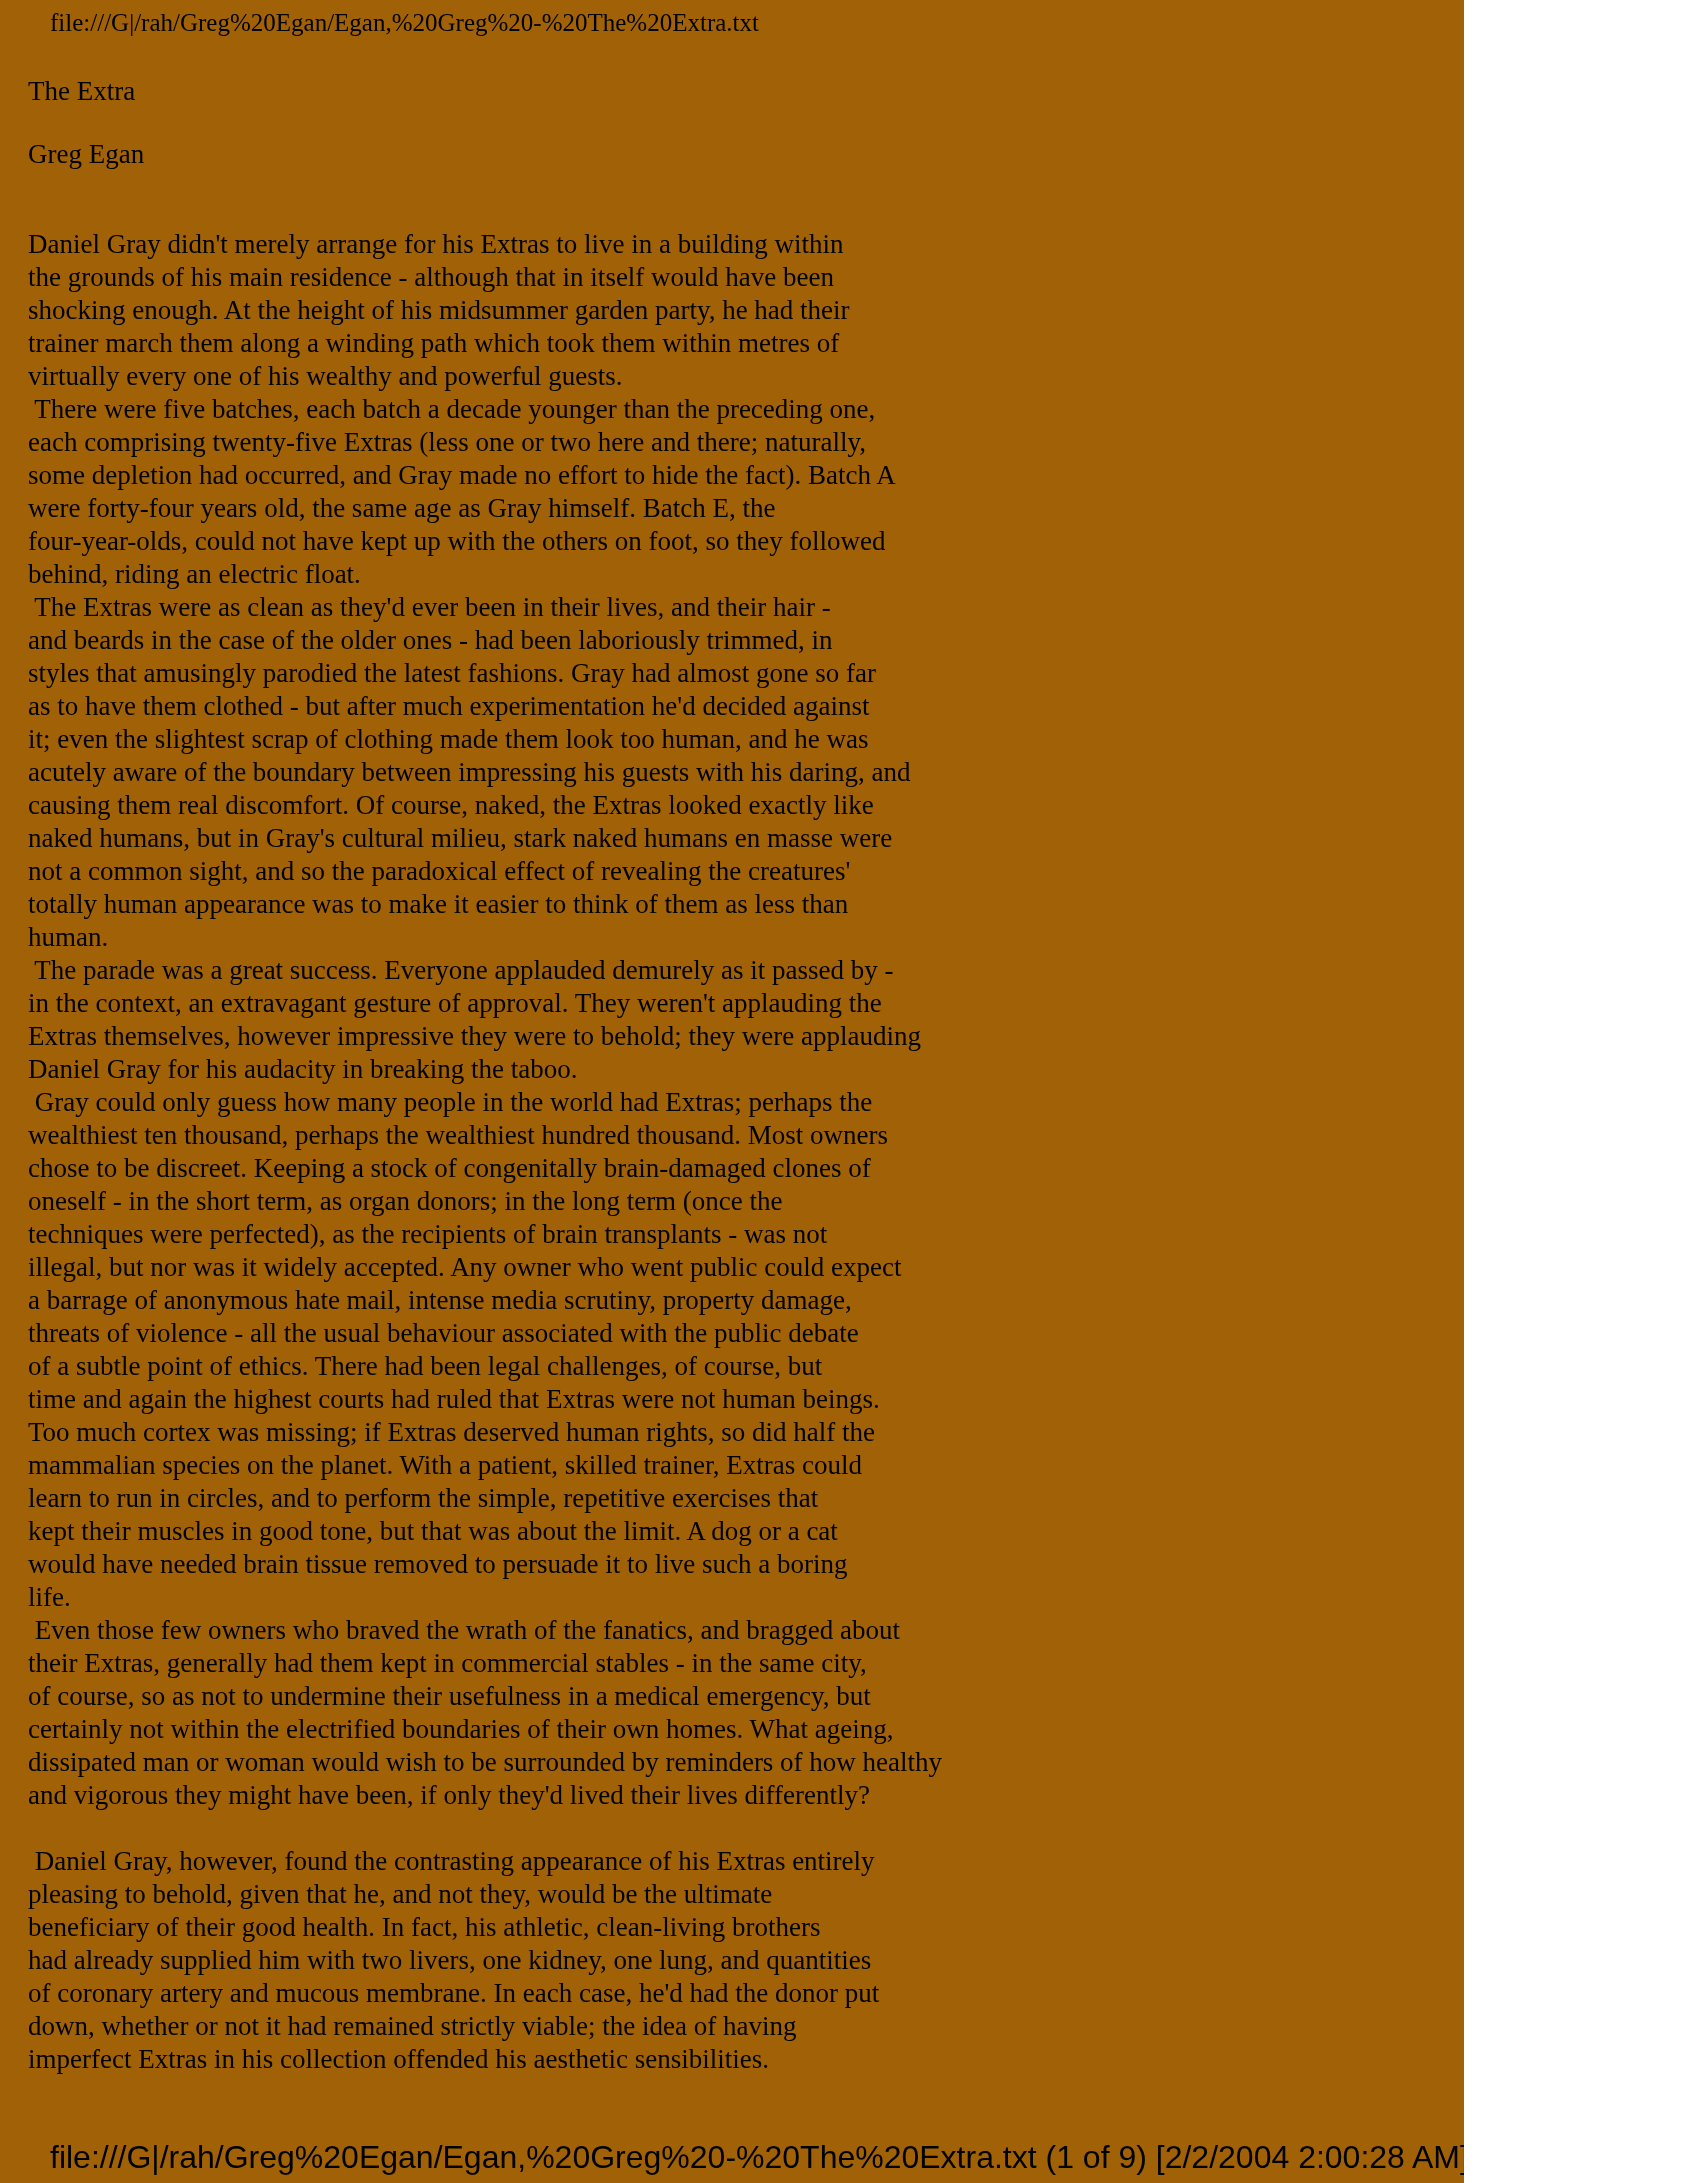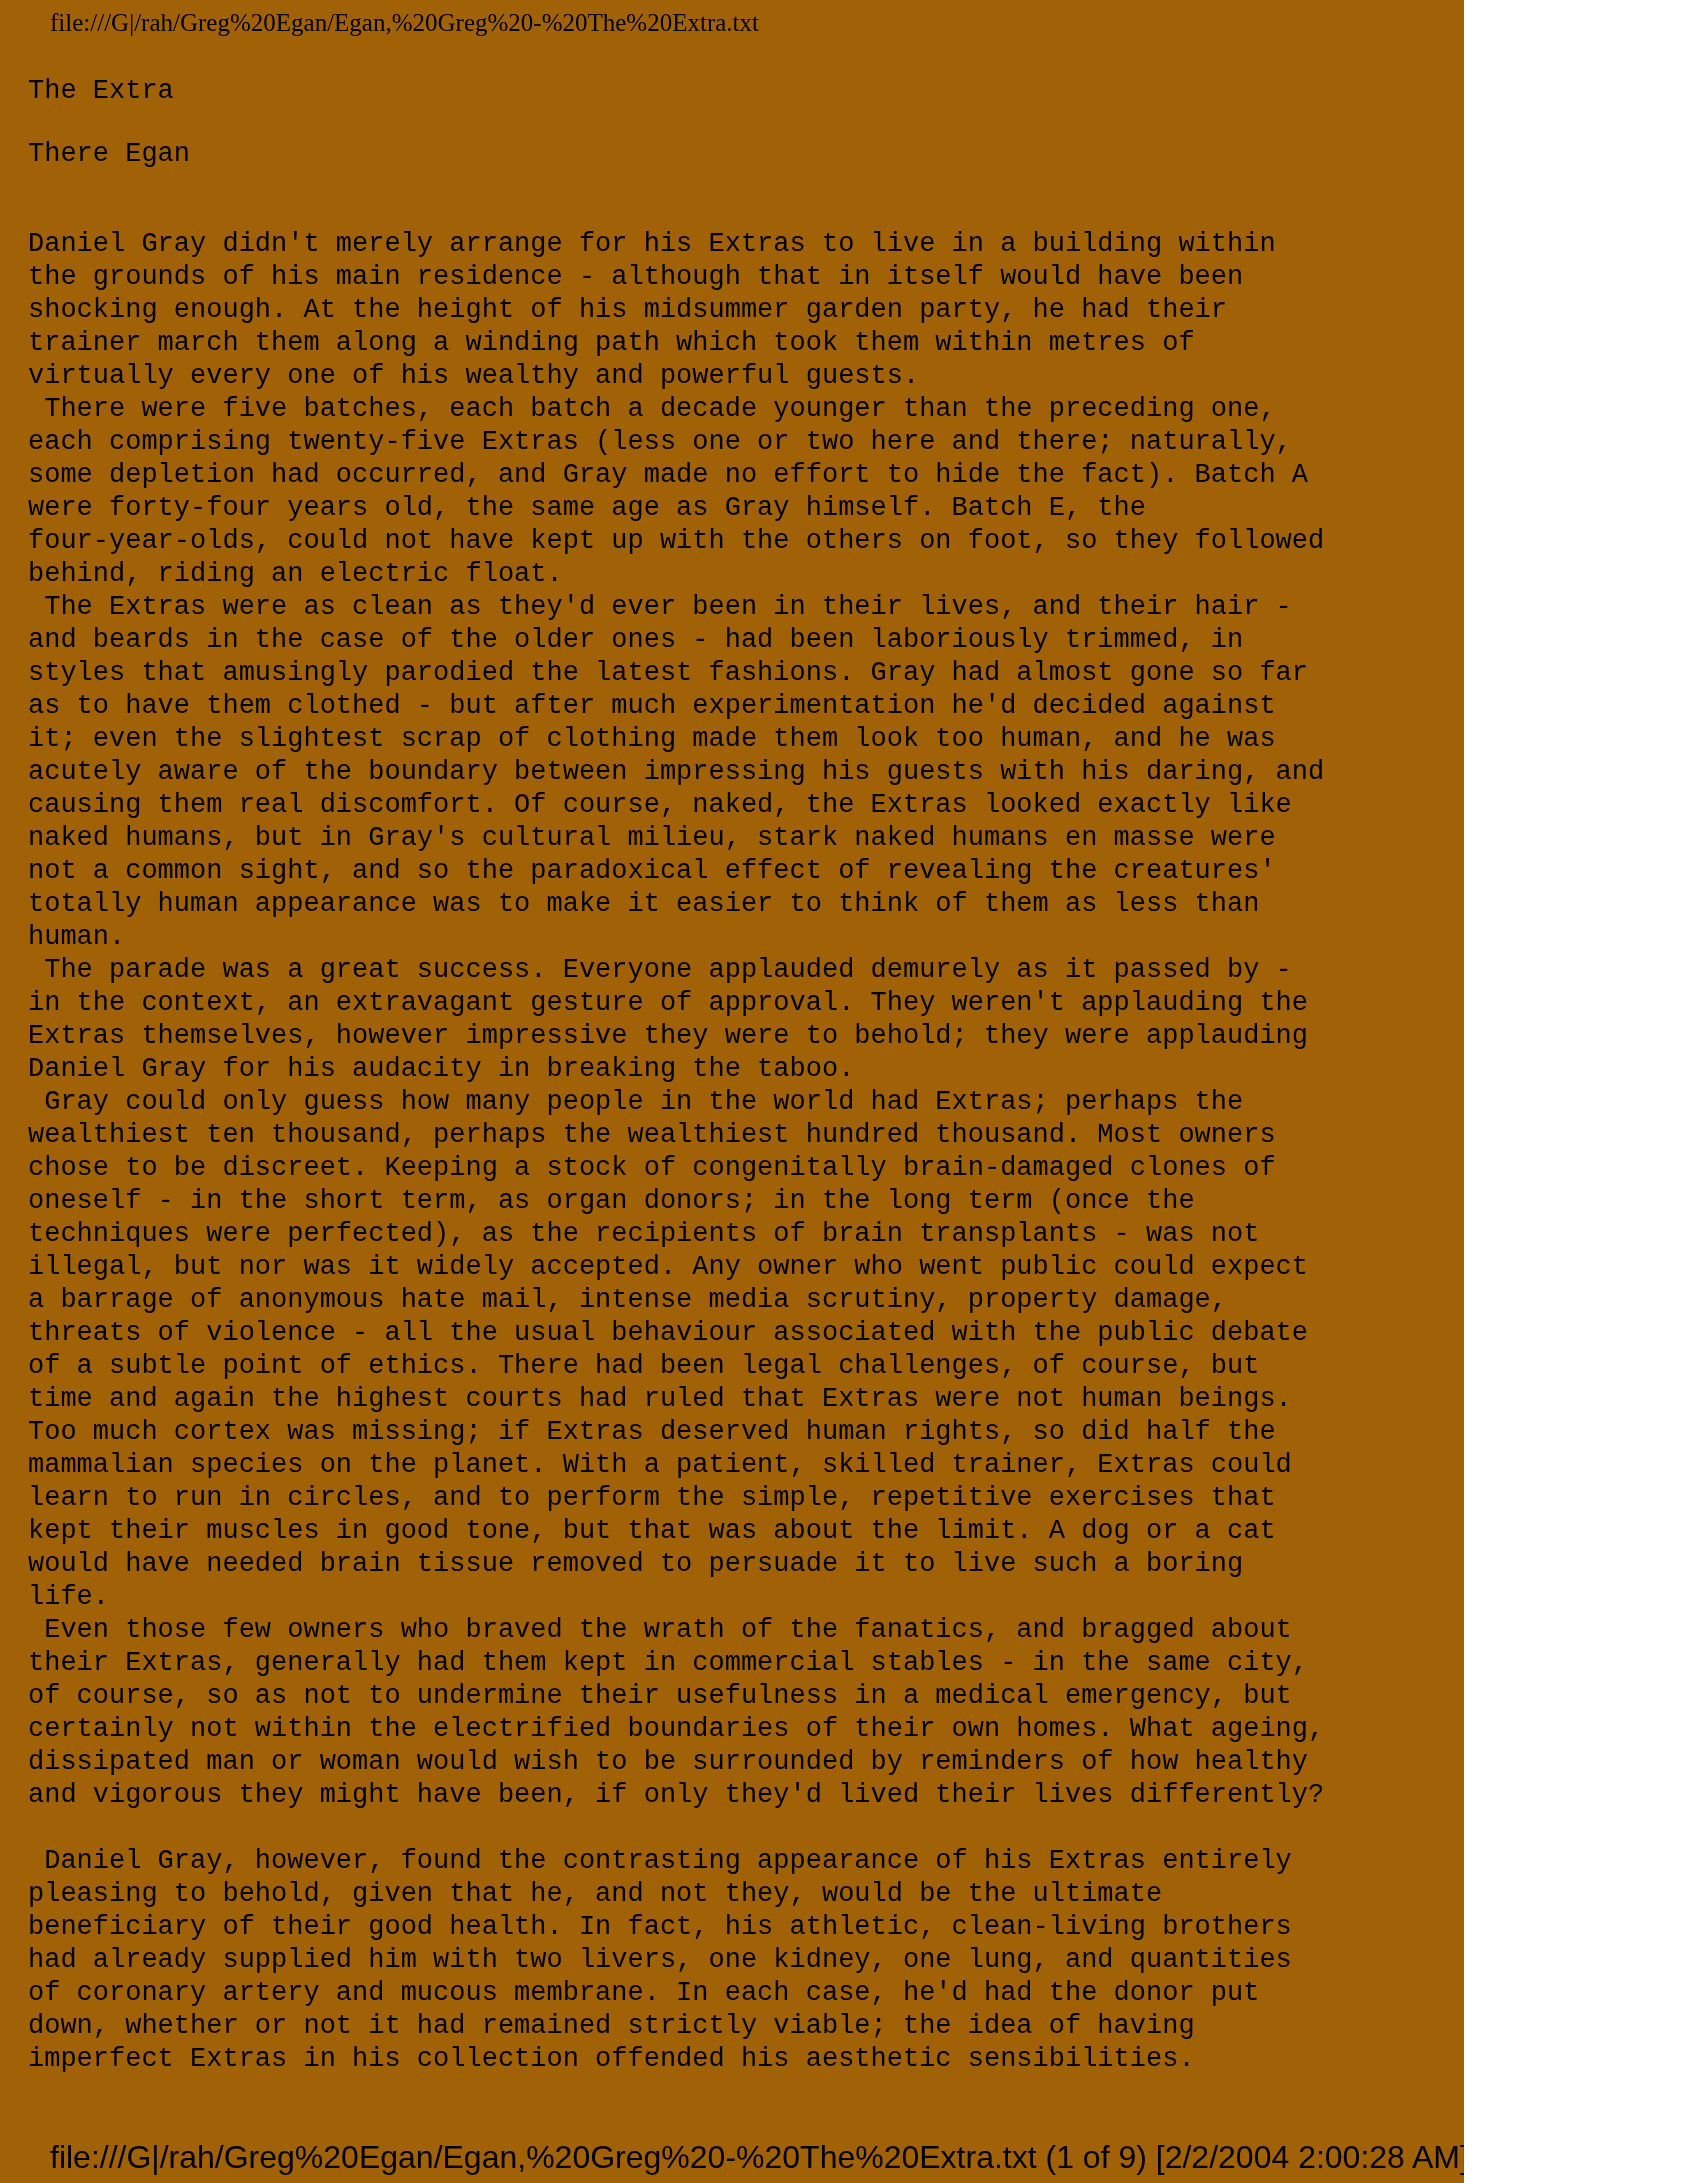--- a/index.html
+++ b/index.html
@@ -22,21 +22,21 @@
     font-family: "Liberation Serif", serif;
     font-size: 25px;
     line-height: 1.2;
     color: #000000;
     white-space: nowrap;
   }
   .mono-line {
     position: absolute;
     left: 28px;
     margin: 0;
-    font-family: Liberation Mono, monospace;
+    font-family: Liberation Serif, serif;
     font-size: 27px;
     line-height: 33px;
     color: #000000;
     white-space: pre;
   }
   .story-title  { top: 75px; }
   .story-author { top: 138px; }
   .story-body   { top: 228px; }
   .print-footer {
     position: absolute;
@@ -51,21 +51,21 @@
 </style>
 </head>
 <body>
 
 <div class="page">
 
   <div class="print-header">file:///G|/rah/Greg%20Egan/Egan,%20Greg%20-%20The%20Extra.txt</div>
 
   <pre class="mono-line story-title">The Extra</pre>
 
-  <pre class="mono-line story-author">There Egan</pre>
+  <pre class="mono-line story-author">Greg Egan</pre>
 
   <pre class="mono-line story-body">Daniel Gray didn't merely arrange for his Extras to live in a building within
 the grounds of his main residence - although that in itself would have been
 shocking enough. At the height of his midsummer garden party, he had their
 trainer march them along a winding path which took them within metres of
 virtually every one of his wealthy and powerful guests.
  There were five batches, each batch a decade younger than the preceding one,
 each comprising twenty-five Extras (less one or two here and there; naturally,
 some depletion had occurred, and Gray made no effort to hide the fact). Batch A
 were forty-four years old, the same age as Gray himself. Batch E, the

